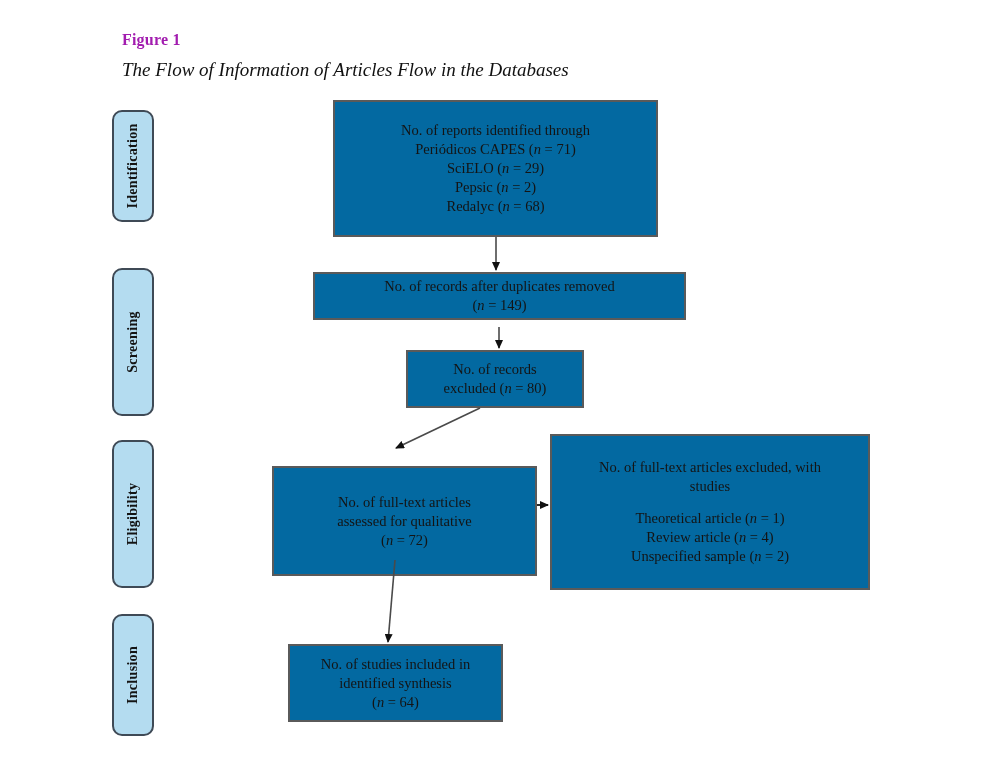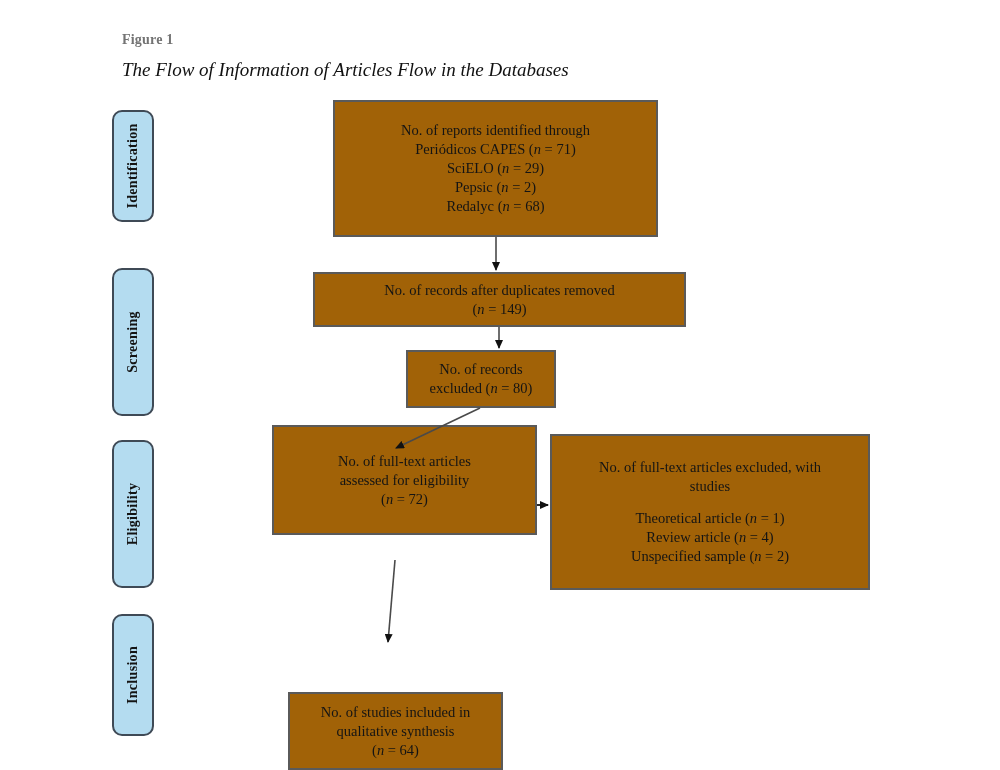--- a/index.html
+++ b/index.html
@@ -21,24 +21,24 @@
   
   #figure-caption {
     position: absolute;
     left: 122px;
     top: 28px;
     width: 760px;
   }
   #figure-number {
     font-family: "Liberation Serif", "DejaVu Serif", serif;
     font-weight: bold;
-    font-size: 14px;
+    font-size: 16px;
     letter-spacing: 0.2px;
     line-height: 24px;
-    color: #737373;
+    color: #a21caf;
   }
   #figure-title {
     font-family: "Liberation Serif", "DejaVu Serif", serif;
     font-style: italic;
     font-size: 19px;
     line-height: 26px;
     margin-top: 5px;
     color: #111111;
   }
 
@@ -59,21 +59,21 @@
     font-family: "Liberation Serif", "DejaVu Serif", serif;
     font-weight: bold;
     font-size: 14px;
     letter-spacing: 0.3px;
     color: #141414;
   }
 
   
   .flow-box {
     position: absolute;
-    background: #a16207;
+    background: #0369a1;
     border: 2px solid #5a5a5a;
     box-sizing: border-box;
     display: flex;
     flex-direction: column;
     align-items: center;
     justify-content: center;
     text-align: center;
     padding: 4px 8px;
   }
   .flow-box .line {
@@ -127,48 +127,48 @@
   </div>
 
   <div class="flow-box" style="left:333px; top:100px; width:325px; height:137px;">
     <div class="line">No. of reports identified through</div>
     <div class="line">Periódicos CAPES (<em>n</em> = 71)</div>
     <div class="line">SciELO (<em>n</em> = 29)</div>
     <div class="line">Pepsic (<em>n</em> = 2)</div>
     <div class="line">Redalyc (<em>n</em> = 68)</div>
   </div>
 
-  <div class="flow-box" style="left:313px; top:272px; width:373px; height:55px;">
+  <div class="flow-box" style="left:313px; top:272px; width:373px; height:48px;">
     <div class="line">No. of records after duplicates removed</div>
     <div class="line">(<em>n</em> = 149)</div>
   </div>
 
-  <div class="flow-box" style="left:406px; top:350px; width:150px; height:58px;">
+  <div class="flow-box" style="left:406px; top:350px; width:178px; height:58px;">
     <div class="line">No. of records</div>
     <div class="line">excluded (<em>n</em> = 80)</div>
   </div>
 
-  <div class="flow-box" style="left:272px; top:425px; width:265px; height:110px;justify-content:center;">
+  <div class="flow-box" style="left:272px; top:466px; width:265px; height:110px;justify-content:center;">
     <div class="line">No. of full-text articles</div>
-    <div class="line">assessed for eligibility</div>
+    <div class="line">assessed for qualitative</div>
     <div class="line">(<em>n</em> = 72)</div>
   </div>
 
   <div class="flow-box" style="left:550px; top:434px; width:320px; height:156px;">
     <div class="line">No. of full-text articles excluded, with</div>
     <div class="line">studies</div>
     <div class="line spacer"></div>
     <div class="line">Theoretical article (<em>n</em> = 1)</div>
     <div class="line">Review article (<em>n</em> = 4)</div>
     <div class="line">Unspecified sample (<em>n</em> = 2)</div>
   </div>
 
-  <div class="flow-box" style="left:288px; top:644px; width:215px; height:78px;margin-top:48px;">
+  <div class="flow-box" style="left:288px; top:644px; width:215px; height:78px;">
     <div class="line">No. of studies included in</div>
-    <div class="line">qualitative synthesis</div>
+    <div class="line">identified synthesis</div>
     <div class="line">(<em>n</em> = 64)</div>
   </div>
 
   <svg id="arrow-layer" viewBox="0 0 1000 770">
     <defs>
       <marker id="arrowhead" markerWidth="9" markerHeight="8" refX="8" refY="4" orient="auto" markerUnits="userSpaceOnUse">
         <polygon points="0,0 9,4 0,8" fill="#111111"></polygon>
       </marker>
     </defs>
 

